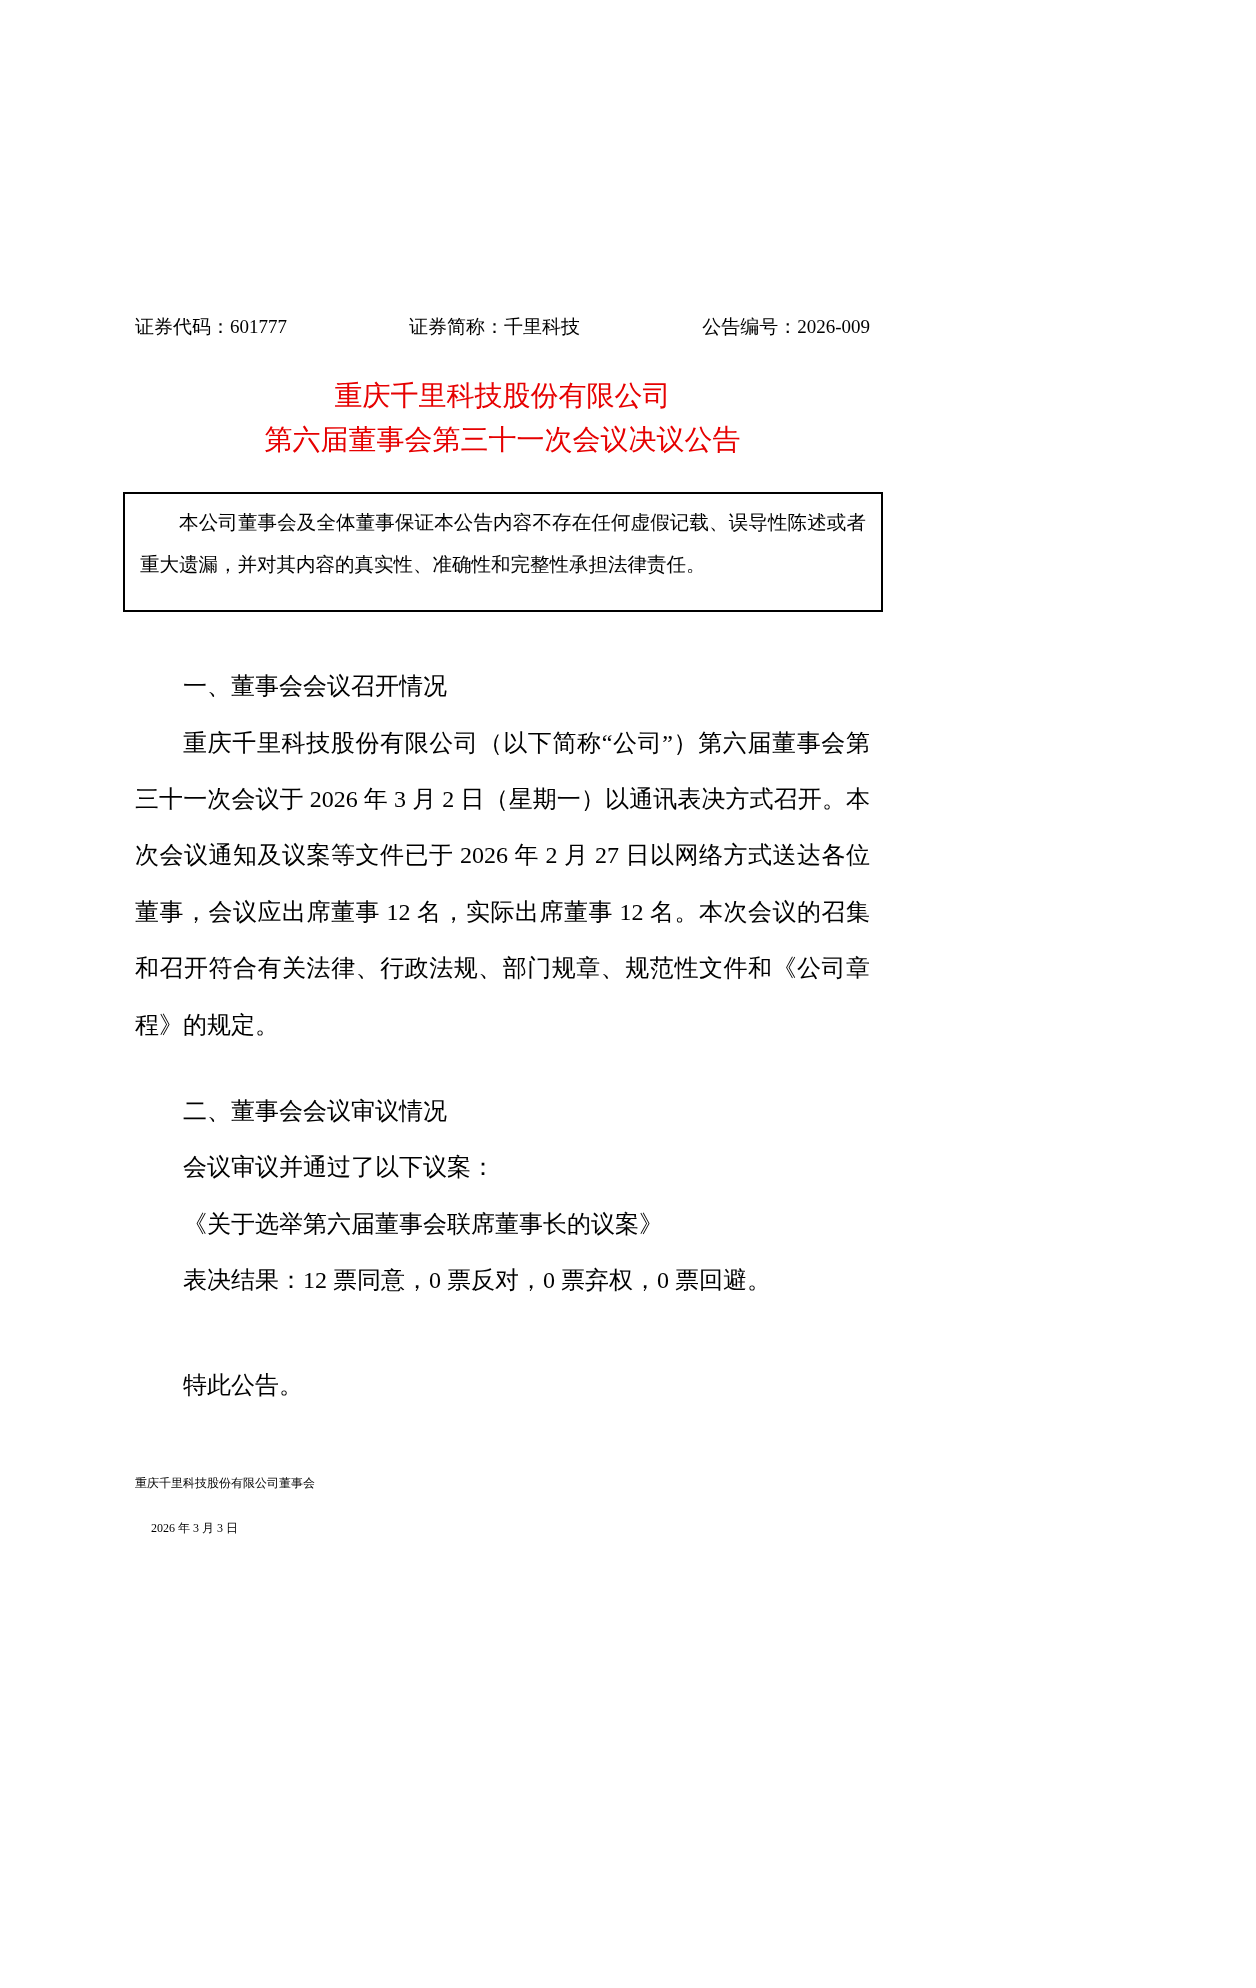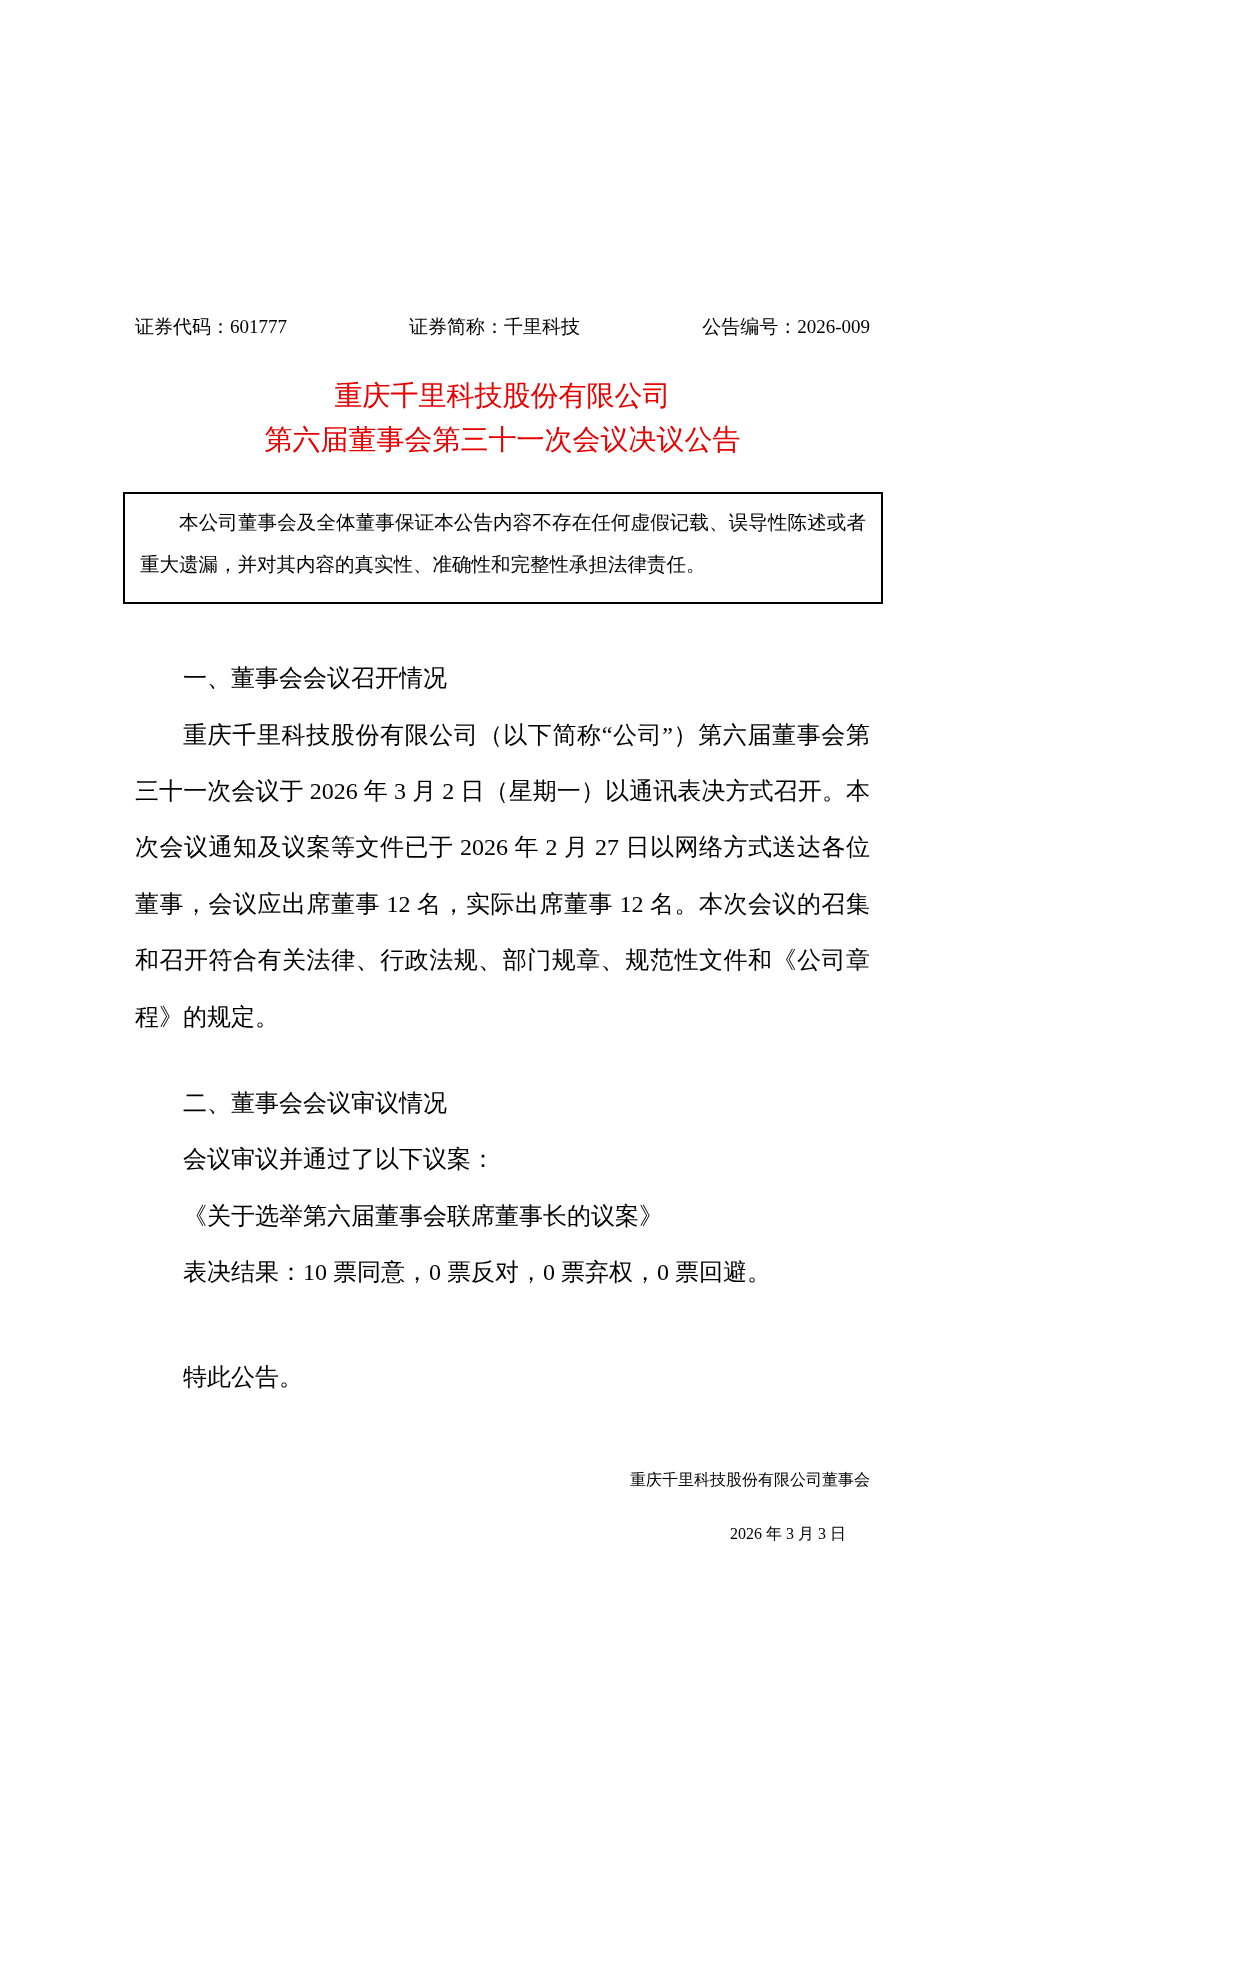--- a/index.html
+++ b/index.html
@@ -31,21 +31,21 @@
     font-size: 28px;
     font-weight: normal;
     text-align: center;
     line-height: 1.58;
     color: var(--title-red, #e60000);
   }
   .doc-title .title-line { display: block; }
   .disclaimer-box {
     margin: 30px -13px 0 -12px;
     border: 2px solid #000000;
-    padding: 8px 15px 16px 15px;
+    padding: 8px 15px 24px 15px;
   }
   .disclaimer-box p {
     margin: 0;
     font-size: 19.5px;
     line-height: 2.15;
     text-align: justify;
     text-indent: 2em;
   }
   .body-block p,
   .body-block h2 {
@@ -55,22 +55,21 @@
     text-align: justify;
     text-indent: 2em;
     font-weight: normal;
   }
   .bold { font-weight: bold; }
   .section-1 { margin-top: 46px; }
   .section-2 { margin-top: 30px; }
   .closing-line { margin-top: 48px; }
   .signature {
     margin-top: 56px;
-    text-align: right;
-    font-size: 16px;
+    font-size: 12px;
     line-height: 2.4;
   }
   .signature .sig-company { margin: 0; }
   .signature .sig-date { margin: 16px; padding-right: 8px; }
 </style>
 </head>
 <body>
 
 <div class="page">
 
@@ -91,21 +90,21 @@
 
   <div class="body-block section-1">
     <h2 class="bold">一、董事会会议召开情况</h2>
     <p>重庆千里科技股份有限公司（以下简称“公司”）第六届董事会第三十一次会议于 2026 年 3 月 2 日（星期一）以通讯表决方式召开。本次会议通知及议案等文件已于 2026 年 2 月 27 日以网络方式送达各位董事，会议应出席董事 12 名，实际出席董事 12 名。本次会议的召集和召开符合有关法律、行政法规、部门规章、规范性文件和《公司章程》的规定。</p>
   </div>
 
   <div class="body-block section-2">
     <h2 class="bold">二、董事会会议审议情况</h2>
     <p class="bold">会议审议并通过了以下议案：</p>
     <p class="bold">《关于选举第六届董事会联席董事长的议案》</p>
-    <p>表决结果：10 票同意，0 票反对，0 票弃权，0 票回避。</p>
+    <p>表决结果：12 票同意，0 票反对，0 票弃权，0 票回避。</p>
   </div>
 
   <div class="body-block closing-line">
     <p>特此公告。</p>
   </div>
 
   <div class="signature">
     <p class="sig-company">重庆千里科技股份有限公司董事会</p>
     <p class="sig-date">2026 年 3 月 3 日</p>
   </div>

